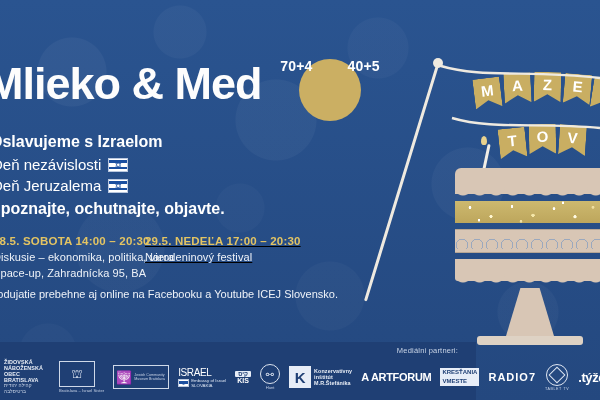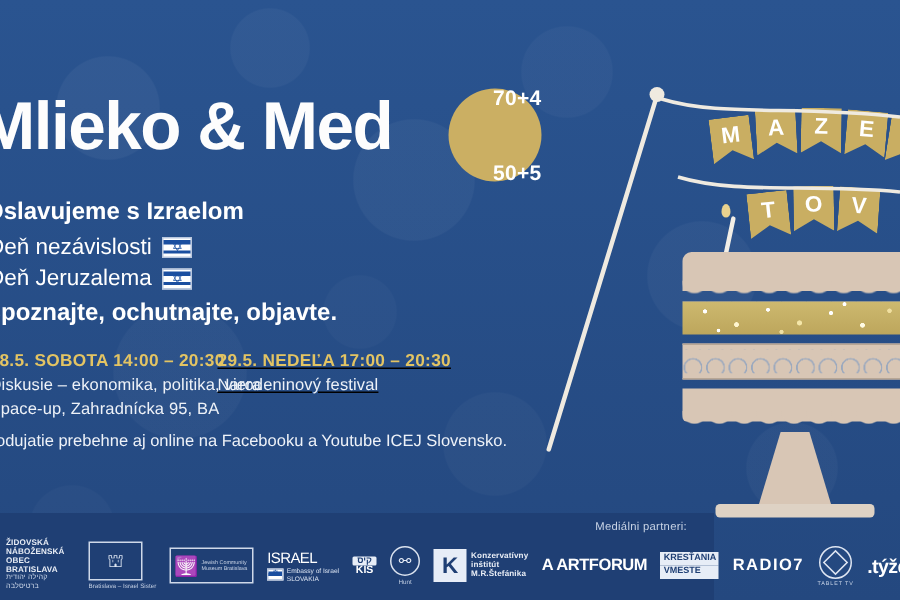--- a/index.html
+++ b/index.html
@@ -26,21 +26,21 @@
 
   
   .title{
     position:absolute;left:-14px;top:58px;
     font-size:45px;font-weight:bold;color:#fdfdfd;
     letter-spacing:-1px;white-space:nowrap;
   }
   .badge{
     position:absolute;left:299px;top:59px;width:62px;height:62px;
     border-radius:50%;background:#cbaf63;
-    display:flex;flex-direction:column;align-items:flex-end;justify-content:center;gap:35px;
+    display:flex;flex-direction:row;align-items:flex-start;justify-content:center;gap:35px;
   }
   .badge span{
     display:block;color:#fff;font-weight:bold;font-size:14px;line-height:15px;
     letter-spacing:.2px;
   }
 
   
   .sub-h{
     position:absolute;left:-10px;top:133px;
     font-size:16px;font-weight:bold;color:#ffffff;white-space:nowrap;
@@ -215,21 +215,21 @@
 </style>
 </head>
 <body>
 
 <div id="poster">
 
   <div class="title">Mlieko &amp; Med</div>
 
   <div class="badge">
     <span>70+4</span>
-    <span>50+5</span>
+    <span>40+5</span>
   </div>
 
   <div class="sub-h">Oslavujeme s Izraelom</div>
 
   <div class="day-row r1">
     <span>Deň nezávislosti</span>
     <span class="flag-il">
         <i>✡</i>
       </span>
   </div>

